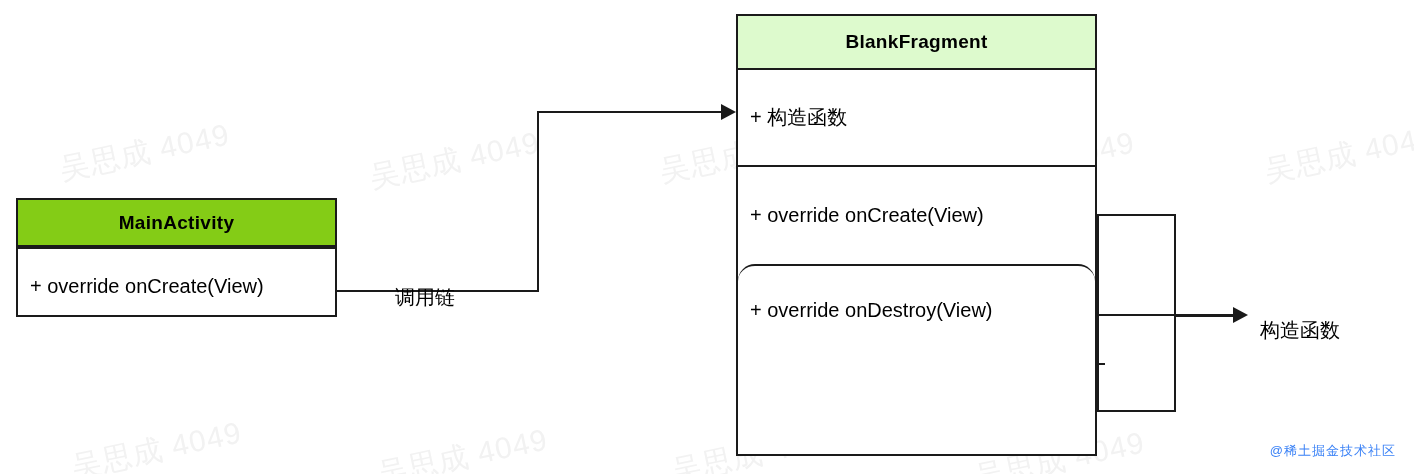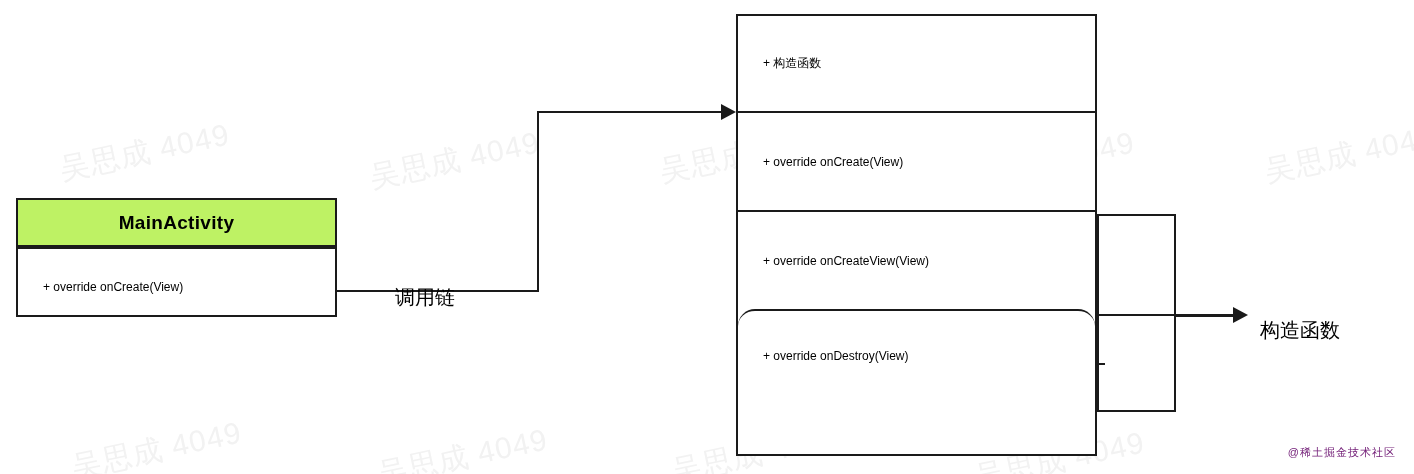--- a/index.html
+++ b/index.html
@@ -29,22 +29,22 @@
     transform: rotate(-12deg);
     transform-origin: left center;
     user-select: none;
     pointer-events: none;
     letter-spacing: 1px;
   }
   .wm-credit {
     position: absolute;
     right: 18px;
     bottom: 14px;
-    font-size: 11px;
-    color: #701a75;
+    font-size: 13px;
+    color: #3b82f6;
     white-space: nowrap;
     letter-spacing: 1px;
   }
 
   
   .uml-box {
     position: absolute;
     box-sizing: border-box;
     border: 2px solid #1a1a1a;
     background: #ffffff;
@@ -57,22 +57,22 @@
     justify-content: center;
     font-weight: bold;
     font-size: 19px;
     letter-spacing: 0.3px;
   }
   .uml-row {
     box-sizing: border-box;
     width: 100%;
     display: flex;
     align-items: center;
-    padding-left: 25px;
-    font-size: 12px;
+    padding-left: 12px;
+    font-size: 20px;
     white-space: nowrap;
   }
   .row-sep { border-top: 2px solid #1a1a1a; }
   .hdr-sep { border-bottom: 2px solid #1a1a1a; }
   .gap-sep { border-top: 2px solid #1a1a1a; }
 
   
   .free-label {
     position: absolute;
     font-size: 20px;
@@ -116,30 +116,30 @@
   <div class="wm" style="left:370px; top:158px;">吴思成 4049</div>
   <div class="wm" style="left:660px; top:152px;">吴思成 4049</div>
   <div class="wm" style="left:965px; top:158px;">吴思成 4049</div>
   <div class="wm" style="left:1265px; top:152px;">吴思成 4049</div>
   <div class="wm" style="left:72px; top:448px;">吴思成 4049</div>
   <div class="wm" style="left:378px; top:455px;">吴思成 4049</div>
   <div class="wm" style="left:672px; top:452px;">吴思成 4049</div>
   <div class="wm" style="left:975px; top:458px;">吴思成 4049</div>
 
   <div class="uml-box" id="main-activity-box" style="left:16px; top:198px; width:321px; height:119px;">
-    <div class="uml-header hdr-sep" style="height:47px; background:#bef264;">MainActivity</div>
+    <div class="uml-header hdr-sep" style="height:47px; background:#84cc16;">MainActivity</div>
     <div class="gap-sep" style="height:7px;"></div>
     <div class="uml-row" style="height:61px;">+ override onCreate(View)</div>
   </div>
 
 
   <div class="uml-box" id="blank-fragment-box" style="left:736px; top:14px; width:361px; height:442px;">
+    <div class="uml-header hdr-sep" style="height:54px; background:#ddfacd;">BlankFragment</div>
     <div class="uml-row" style="height:95px;">+ 构造函数</div>
     <div class="uml-row row-sep" style="height:99px;">+ override onCreate(View)</div>
-    <div class="uml-row row-sep" style="height:99px;">+ override onCreateView(View)</div>
     <div class="uml-row row-sep" style="height:91px;border-radius:17px;">+ override onDestroy(View)</div>
   </div>
 
   <div class="hline" style="left:337px; top:290px; width:202px;"></div>
   <div class="vline" style="left:537px; top:111px; height:181px;"></div>
   <div class="hline" style="left:537px; top:111px; width:185px;"></div>
   <div class="arrow-head" style="left:721px; top:104px;"></div>
   <div class="free-label" style="left:395px; top:268px;">调用链</div>
 
   <div class="hline" style="left:1095px; top:214px; width:10px;"></div>

